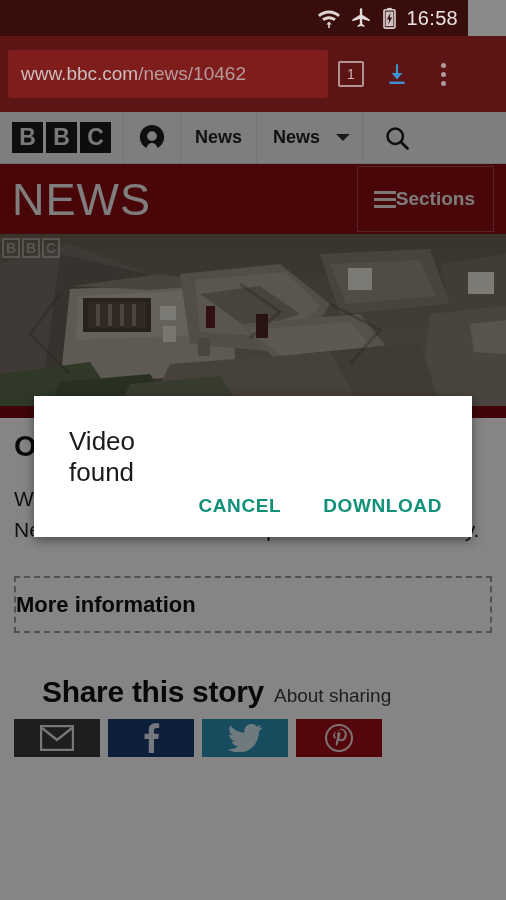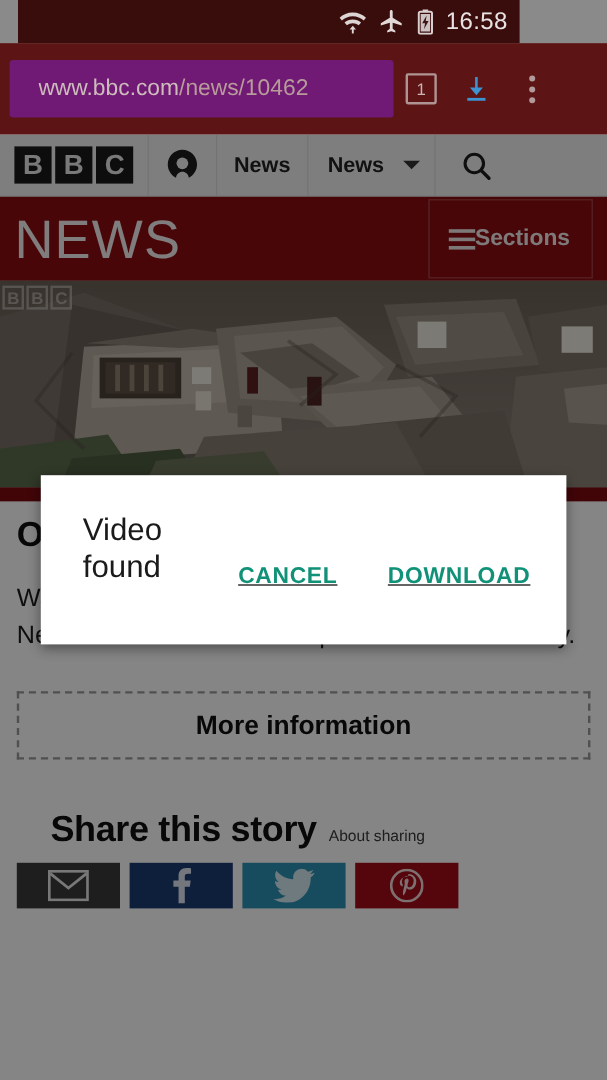--- a/index.html
+++ b/index.html
@@ -11,22 +11,22 @@
   }
   #screen {
     position: relative;
     width: 506px; height: 900px;
     overflow: hidden;
     background: #8a8a8a;
   }
 
   
   #status-bar {
-    position: absolute; top: 0; left: 15px;
-    width: 418px; height: 36px;
+    position: absolute; top: 0; left: 0;
+    width: 468px; height: 36px;
     background: #3a0d0d;
     display: flex; align-items: center; justify-content: flex-end;
     padding-right: 10px;
     z-index: 40;
   }
   .status-icons { display: flex; align-items: center; gap: 9px; }
   .sicon { display: block; }
   #status-time {
     color: #e8e2e2; font-size: 20px; letter-spacing: .3px;
     margin-left: 9px; font-family: "Liberation Sans", sans-serif;
@@ -37,24 +37,24 @@
     position: absolute; top: 36px; left: 0;
     width: 506px; height: 76px;
     background: #5c1414;
     display: flex; align-items: center;
     padding: 0 8px;
     z-index: 40;
   }
   #url-field {
     flex: 0 0 auto;
     width: 320px; height: 48px;
-    background: #701a75;
+    background: #7f1d1d;
     border-radius: 3px;
     display: flex; align-items: center;
-    padding: 0 24px;
+    padding: 0 13px;
     overflow: hidden;
   }
   #url-text {
     color: #b89b9b; font-size: 19px; white-space: nowrap;
     overflow: hidden;
   }
   #url-text .host { color: #cdbcbc; }
   .bar-btn {
     flex: 0 0 auto;
     height: 48px; width: 46px;
@@ -159,28 +159,28 @@
     line-height: 1.12; letter-spacing: -0.2px;
     margin-bottom: 22px;
   }
   #article-summary {
     font-size: 21px; color: #1b1b1b; line-height: 1.47;
   }
   #more-info-box {
     margin: 30px 0 0 0;
     height: 57px;
     border: 2px dashed #9a9a9a;
-    display: flex; align-items: center; justify-content: center;
+    display: flex; align-items: center; justify-content: flex-start;
   }
   #more-info-label { font-size: 22px; font-weight: bold; color: #111; }
 
   #share-section { padding: 0 14px; margin-top: 42px; }
   #share-head { display: flex; align-items: baseline; gap: 10px; margin-left: 28px; }
   #share-title { font-size: 30px; font-weight: bold; color: #111; letter-spacing: -.3px; }
-  #about-sharing { font-size: 13px; color: #3a3a3a; }
+  #about-sharing { font-size: 19px; color: #3a3a3a; }
   #share-buttons { display: flex; gap: 8px; margin-top: 10px; }
   .share-btn {
     width: 86px; height: 38px;
     display: flex; align-items: center; justify-content: center;
   }
   .share-btn svg { display: block; }
 
   
   #scrim {
     position: absolute; top: 112px; left: 0;
@@ -201,22 +201,21 @@
   }
   #dialog-title {
     font-size: 26px; color: #1a1a1a;
     padding: 30px 0 0 35px;
     font-family: "Liberation Sans", sans-serif;
   }
   #dialog-actions {
     margin-top: auto;
     display: flex; align-items: center; justify-content: flex-end;
     gap: 18px;
-    padding: 0 18px 37px 0;
-    text-decoration: underline;
+    padding: 0 18px 12px 0;
   }
   .dlg-btn {
     background: none; border: none;
     font-family: "Liberation Sans", sans-serif;
     font-size: 19px; font-weight: bold;
     letter-spacing: .6px;
     color: #109178;
     padding: 8px 12px;
     cursor: pointer;
   }

